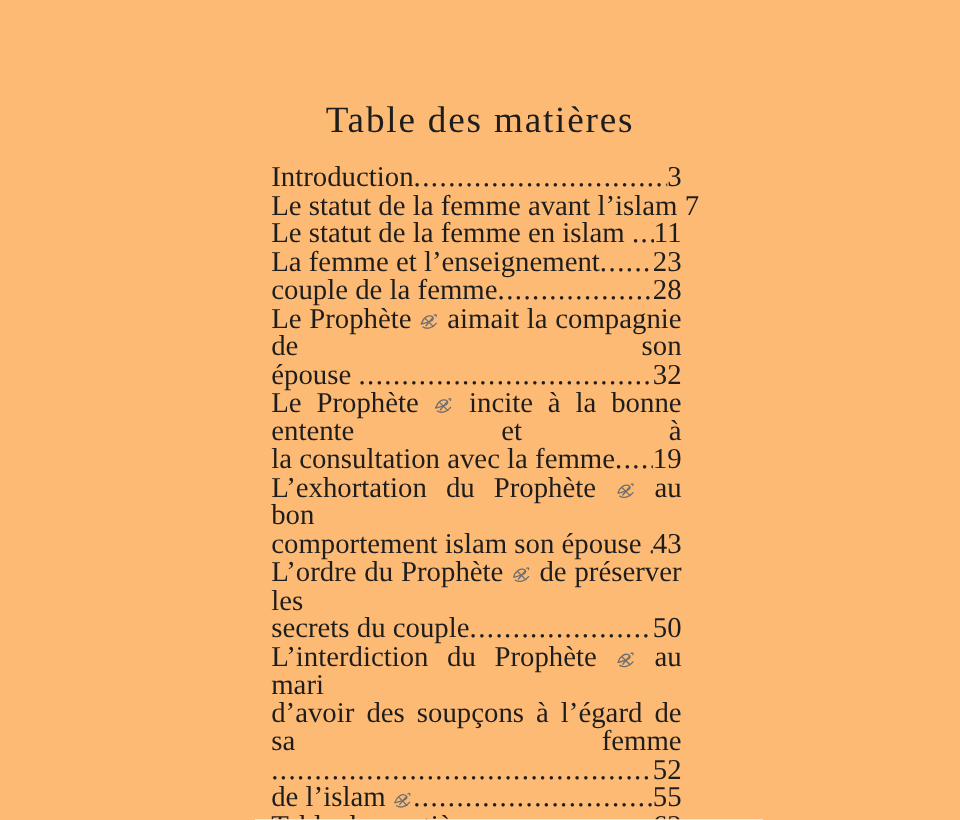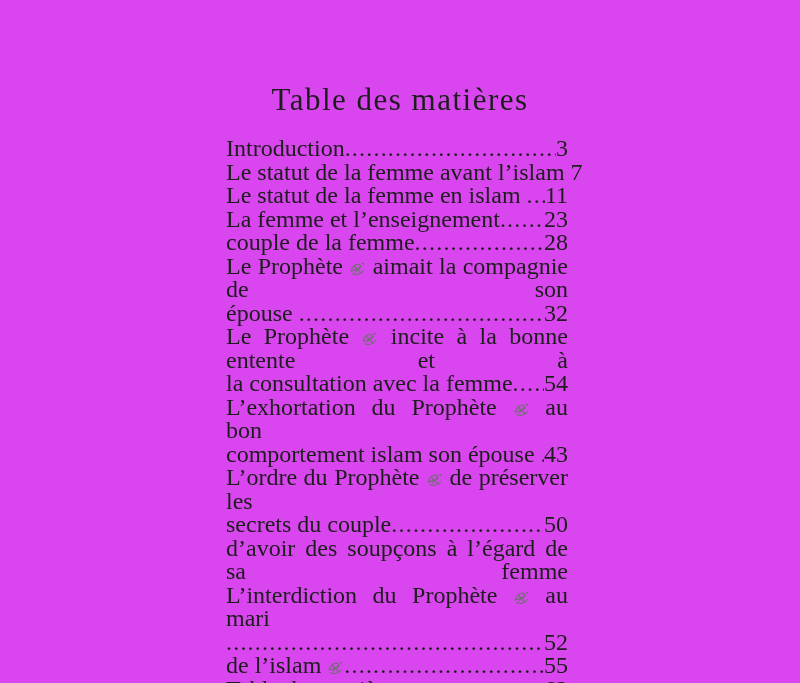--- a/index.html
+++ b/index.html
@@ -1,20 +1,20 @@
 <!DOCTYPE html>
 <html><head>
 <meta charset="utf-8">
 <style>
   html, body { margin: 0; padding: 0; background: #ffffff; }
   .sheet {
     position: relative;
     width: 800px;
     height: 683px;
-    background: #d946ef;
+    background: #fdba74;
     color: #1d1d1d;
     font-family: "Liberation Serif", "DejaVu Serif", serif;
     overflow: hidden;
   }
   .title {
     position: absolute;
     top: 84px; left: 0; right: 0;
     margin: 0;
     text-align: center;
     font-family: "Liberation Serif", "DejaVu Serif", serif;
@@ -120,21 +120,21 @@
               <path d="M1,9 C2.5,3.5 7,1.5 9.5,2.5 C12,3.5 11.5,6 8,7 C5,8 2,9 1,9"></path>
               <path d="M2.5,11.5 C5.5,13.5 10.5,12.5 13.5,8.5"></path>
               <path d="M4.5,4.5 L11,11"></path>
               <path d="M10.5,4 L5,10.5"></path>
               <path d="M12,1.5 C13,0.8 14,1.5 13.4,2.6"></path>
             </g>
           </svg> incite à la bonne entente et à</div>
         <div class="line dotted">
           <span class="txt">la consultation avec la femme</span>
           <span class="dots">......................................................................................................................................................</span>
-          <span class="pg">54</span>
+          <span class="pg">19</span>
         </div>
       </div>
       <div class="toc-entry">
         <div class="line justified">L’exhortation du Prophète <svg class="saw" width="15" height="14" viewBox="0 0 15 14">
             <g fill="none" stroke="#6f6f6f" stroke-width="1.1" stroke-linecap="round">
               <path d="M1,9 C2.5,3.5 7,1.5 9.5,2.5 C12,3.5 11.5,6 8,7 C5,8 2,9 1,9"></path>
               <path d="M2.5,11.5 C5.5,13.5 10.5,12.5 13.5,8.5"></path>
               <path d="M4.5,4.5 L11,11"></path>
               <path d="M10.5,4 L5,10.5"></path>
               <path d="M12,1.5 C13,0.8 14,1.5 13.4,2.6"></path>
@@ -156,30 +156,30 @@
               <path d="M12,1.5 C13,0.8 14,1.5 13.4,2.6"></path>
             </g>
           </svg> de préserver les</div>
         <div class="line dotted">
           <span class="txt">secrets du couple</span>
           <span class="dots">......................................................................................................................................................</span>
           <span class="pg">50</span>
         </div>
       </div>
       <div class="toc-entry">
+        <div class="line justified">L’interdiction du Prophète <svg class="saw" width="15" height="14" viewBox="0 0 15 14">
+            <g fill="none" stroke="#6f6f6f" stroke-width="1.1" stroke-linecap="round">
+              <path d="M1,9 C2.5,3.5 7,1.5 9.5,2.5 C12,3.5 11.5,6 8,7 C5,8 2,9 1,9"></path>
+              <path d="M2.5,11.5 C5.5,13.5 10.5,12.5 13.5,8.5"></path>
+              <path d="M4.5,4.5 L11,11"></path>
+              <path d="M10.5,4 L5,10.5"></path>
+              <path d="M12,1.5 C13,0.8 14,1.5 13.4,2.6"></path>
+            </g>
+          </svg> au mari</div>
         <div class="line justified">d’avoir des soupçons à l’égard de sa femme</div>
-        <div class="line justified">L’interdiction du Prophète <svg class="saw" width="15" height="14" viewBox="0 0 15 14">
-            <g fill="none" stroke="#6f6f6f" stroke-width="1.1" stroke-linecap="round">
-              <path d="M1,9 C2.5,3.5 7,1.5 9.5,2.5 C12,3.5 11.5,6 8,7 C5,8 2,9 1,9"></path>
-              <path d="M2.5,11.5 C5.5,13.5 10.5,12.5 13.5,8.5"></path>
-              <path d="M4.5,4.5 L11,11"></path>
-              <path d="M10.5,4 L5,10.5"></path>
-              <path d="M12,1.5 C13,0.8 14,1.5 13.4,2.6"></path>
-            </g>
-          </svg> au mari</div>
         <div class="line dotted">
           <span class="txt"></span>
           <span class="dots">......................................................................................................................................................</span>
           <span class="pg">52</span>
         </div>
       </div>
       <div class="toc-entry">
         <div class="line dotted">
           <span class="txt">de l’islam <svg class="saw" width="15" height="14" viewBox="0 0 15 14">
               <g fill="none" stroke="#6f6f6f" stroke-width="1.1" stroke-linecap="round">

